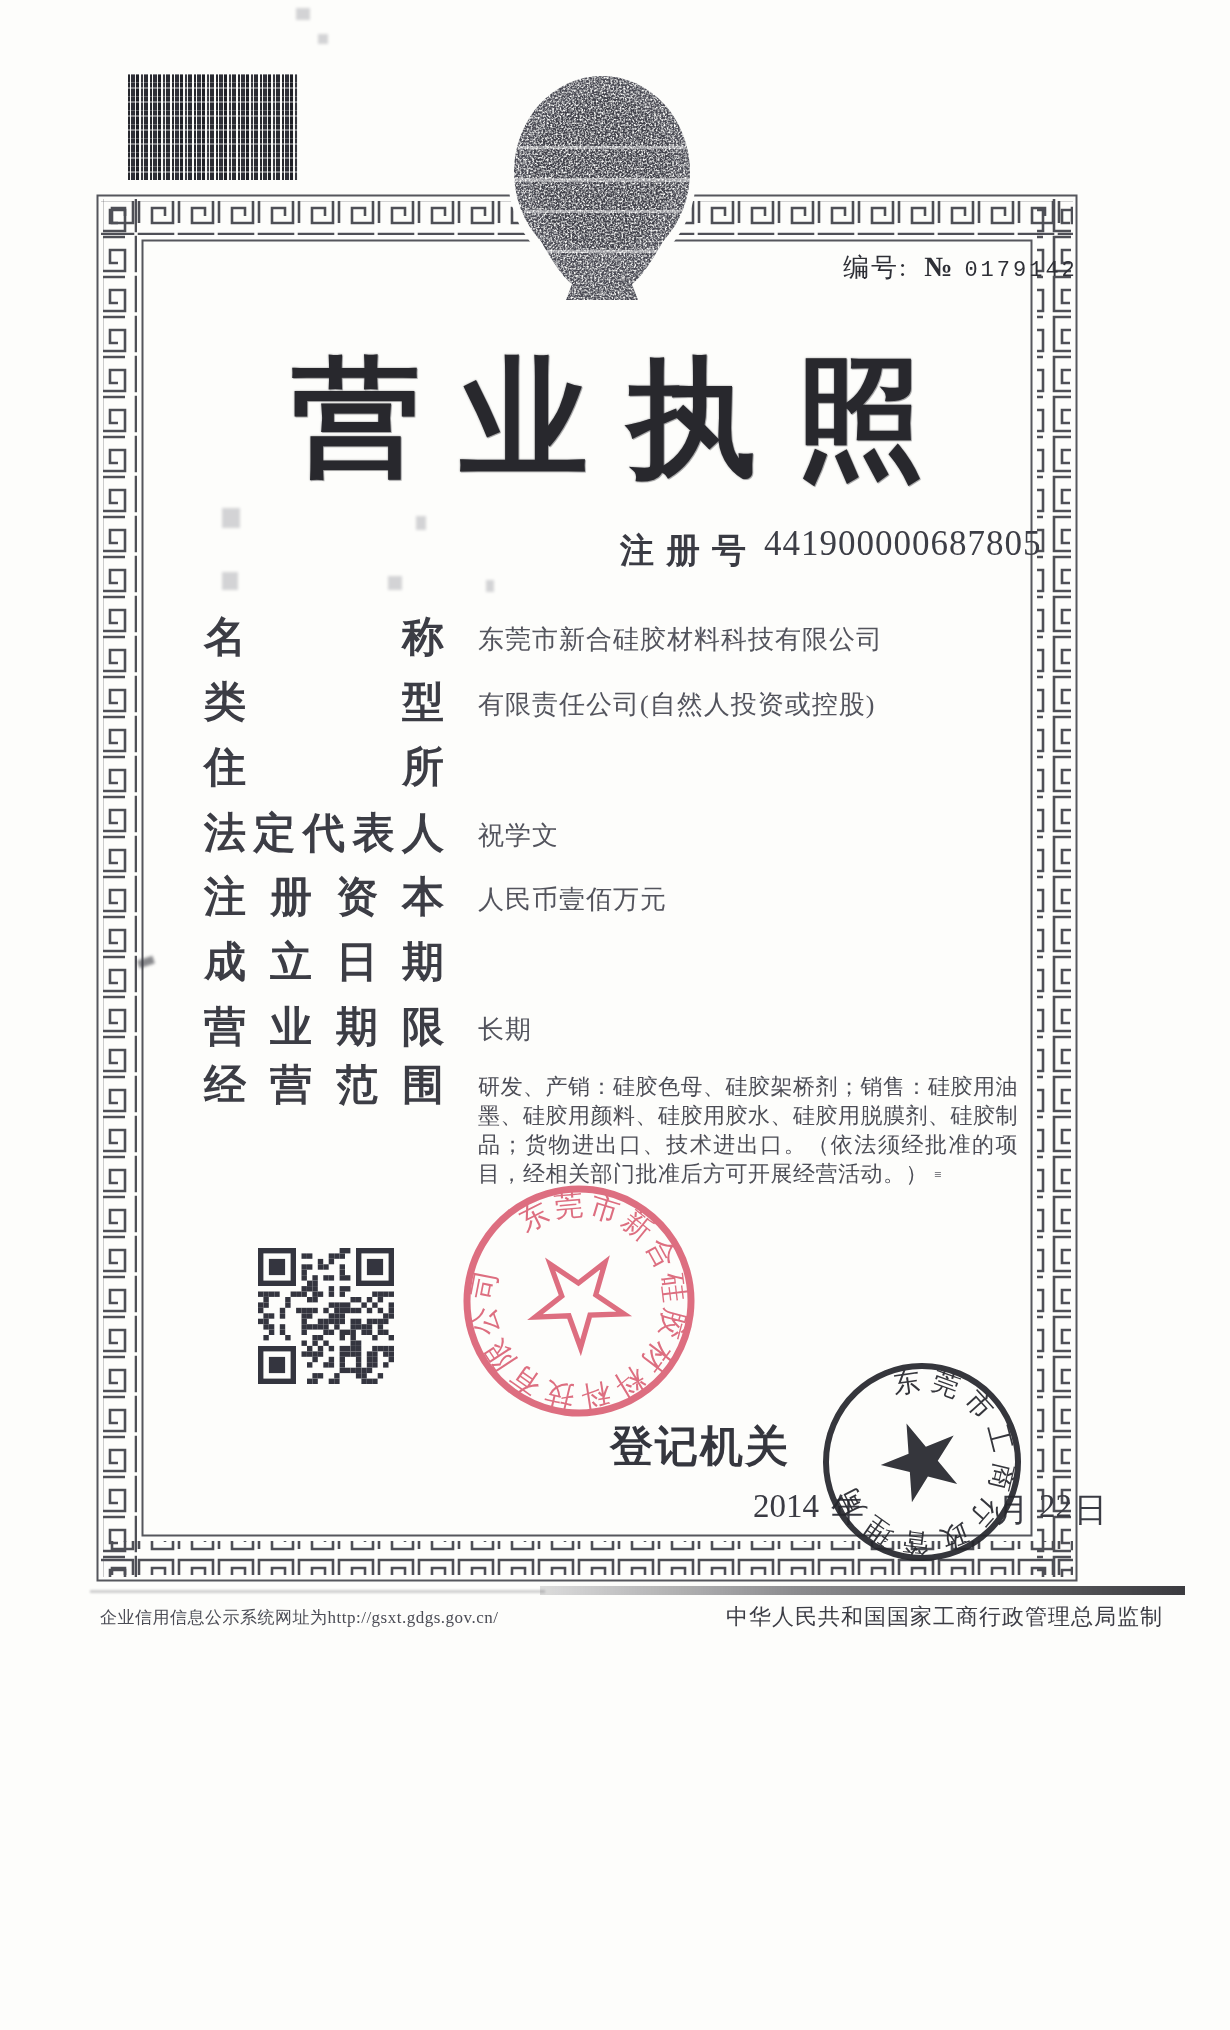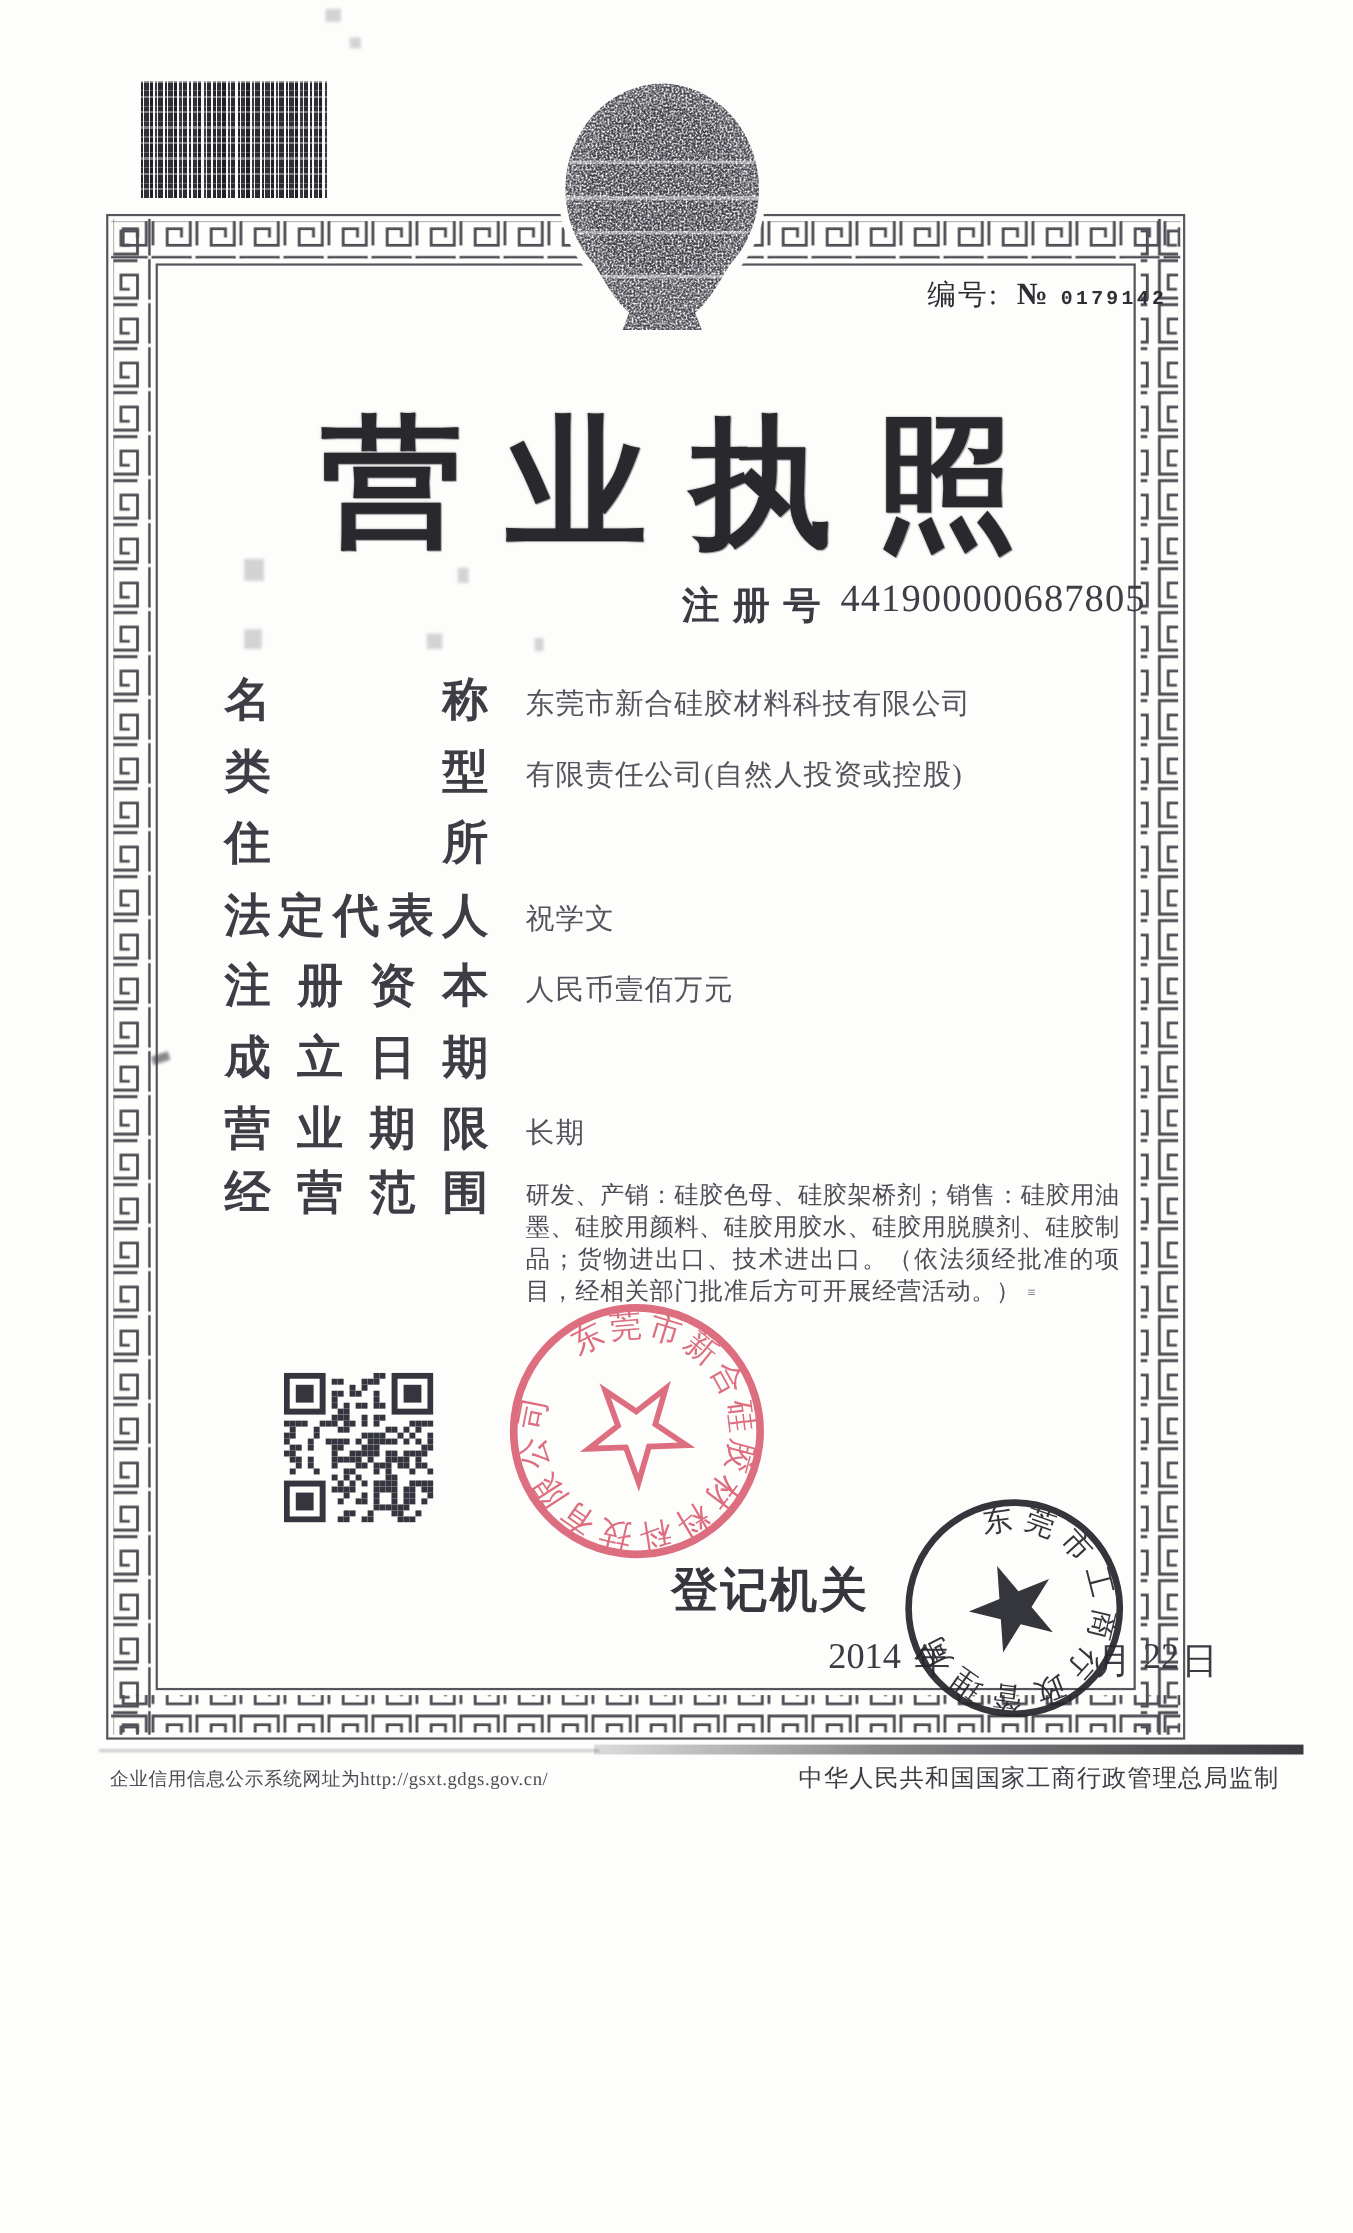--- a/index.html
+++ b/index.html
@@ -21,28 +21,27 @@
         #2e2f36 16px 20px, #f6f6f4 20px 22px);
     filter:blur(.45px) contrast(1.05);
   }
   
   .frame{left:96px;top:194px;}
   
   .emblem{left:500px;top:72px;}
   
   .serial{left:843px;top:250px;font-size:26px;color:#2e2f36;letter-spacing:2px;white-space:nowrap;}
   .serial .no{font-weight:bold;font-size:28px;margin:0 10px 0 16px;}
-  .serial .num{font-family:"Liberation Mono","DejaVu Sans Mono",monospace;font-size:18px;letter-spacing:3px;font-weight:bold;}
+  .serial .num{font-family:"Liberation Mono","DejaVu Sans Mono",monospace;font-size:22px;letter-spacing:3px;}
   
   .title{
     left:292px;top:348px;font-size:128px;line-height:140px;font-weight:700;
     letter-spacing:40px;color:#28282d;white-space:nowrap;
     font-family:"DejaVu Sans","Liberation Sans",sans-serif;
     text-shadow:0 0 2px rgba(35,35,40,.55), 1px 1px 0 rgba(60,60,66,.35);
-    margin-top:22px;
   }
   
   .regno-label{left:620px;top:528px;width:126px;display:flex;justify-content:space-between;font-size:34px;font-weight:600;color:#3a3b43;}
   .regno-value{left:764px;top:524px;font-size:35px;color:#3d3e46;letter-spacing:1px;font-family:"Liberation Serif","DejaVu Serif",serif;}
   
   .row{position:absolute;left:0;width:1230px;height:60px;}
   .flabel{position:absolute;left:204px;width:240px;display:flex;justify-content:space-between;
           font-size:42px;font-weight:600;color:#3c3d45;line-height:50px;}
   .fvalue{position:absolute;left:478px;width:540px;font-size:26px;color:#53545d;letter-spacing:1px;margin-top:12px;line-height:32px;white-space:nowrap;}
   .fvalue.scope{white-space:normal;font-size:22px;line-height:29px;letter-spacing:.5px;text-align:justify;color:#4c4d56;margin-top:12px;}

